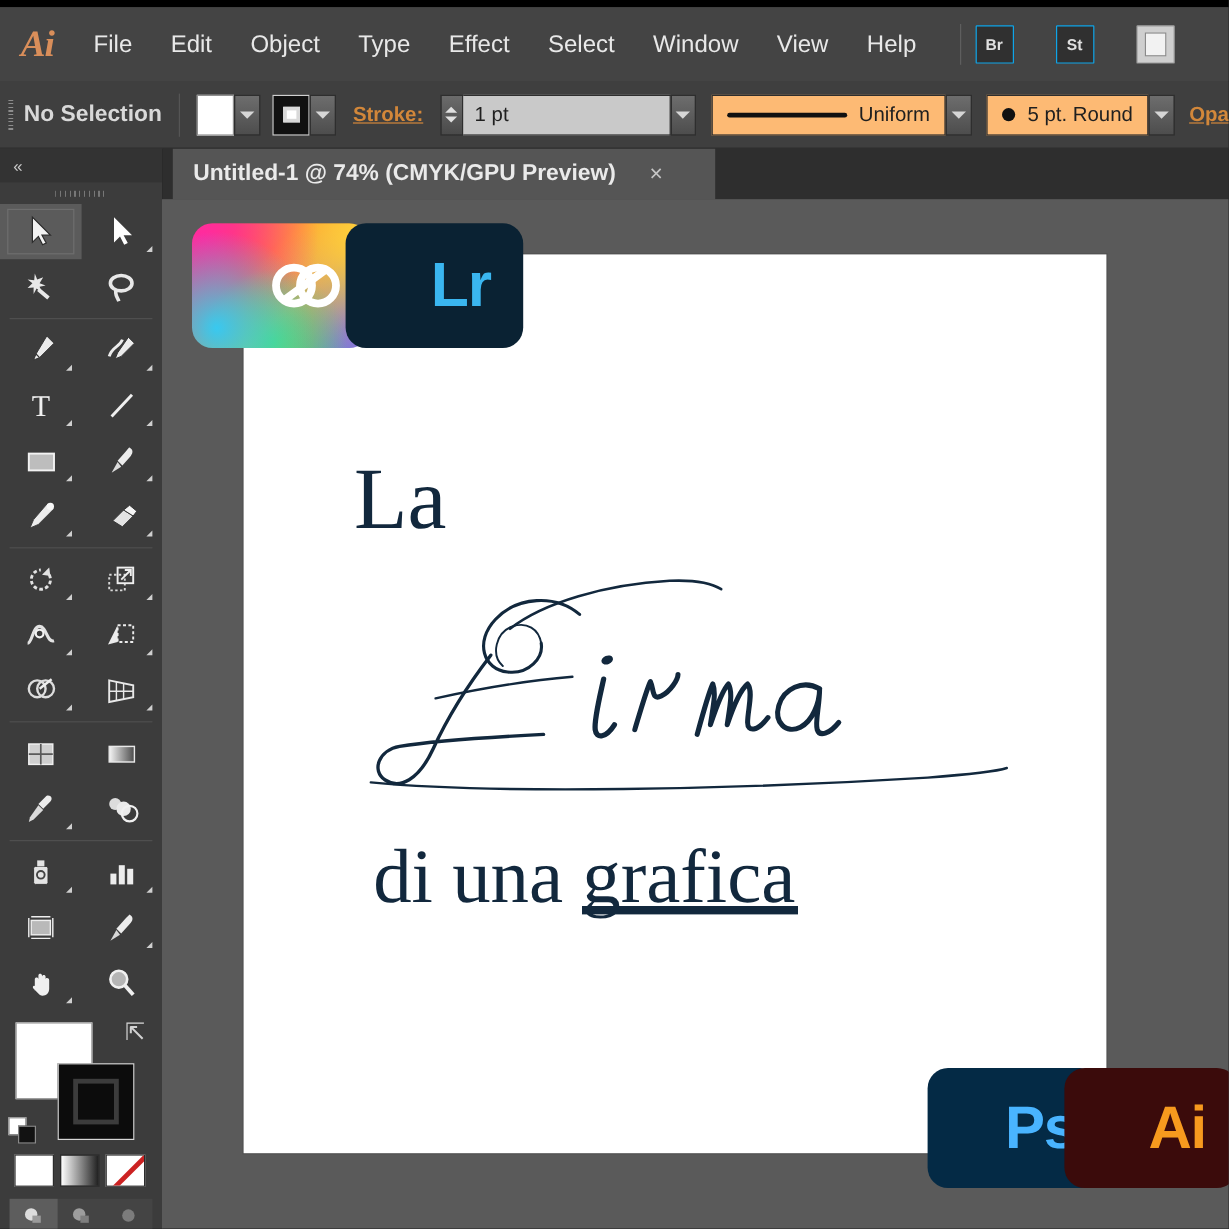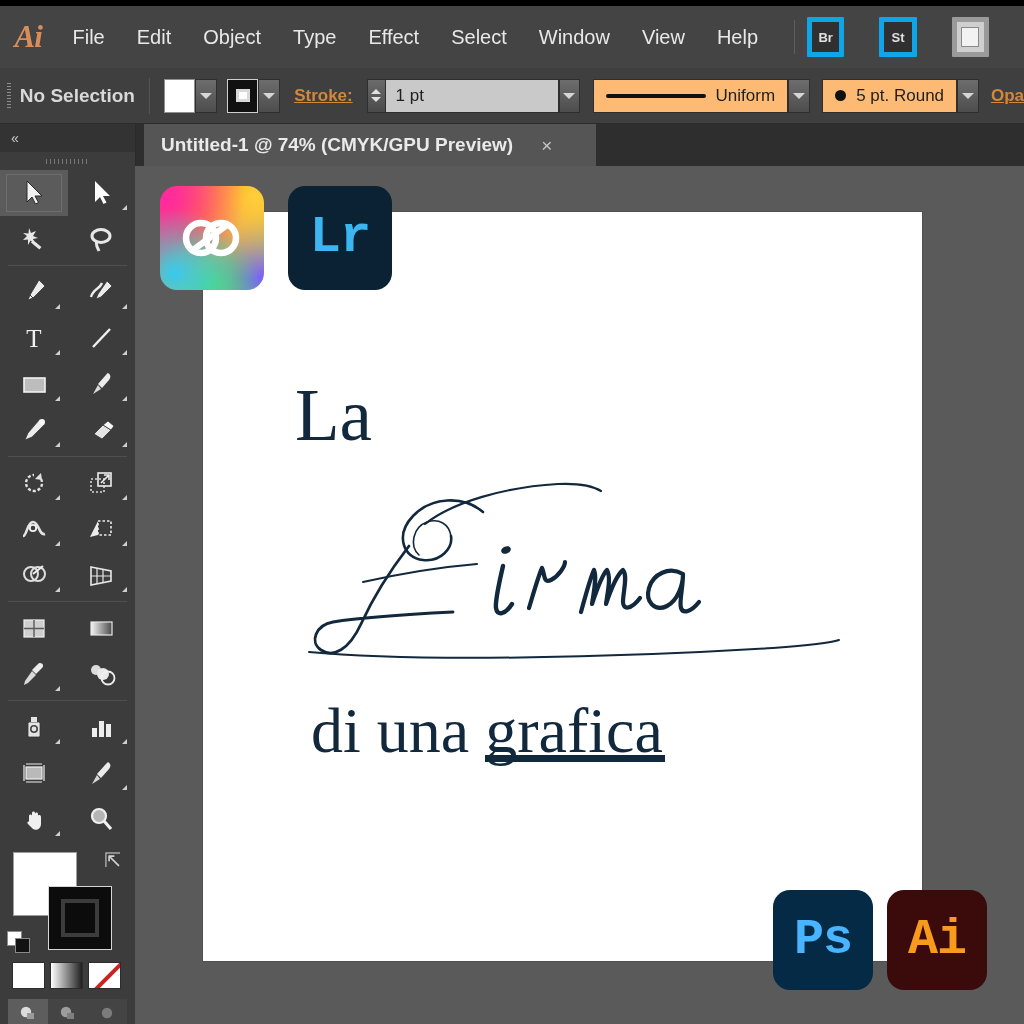--- a/index.html
+++ b/index.html
@@ -22,21 +22,21 @@
     width:62px;height:62px;display:flex;align-items:center;justify-content:center;
     color:#d98e5a;font-size:31px;font-weight:700;font-style:italic;
     font-family:"Liberation Serif",serif;letter-spacing:-1px;
   }
   .menu-items{display:flex;height:62px;}
   .menu-item{
     color:#e8e8e8;font-size:20px;padding:0 16px;line-height:62px;white-space:nowrap;
   }
   .menu-sep{width:1px;height:34px;background:#5e5e5e;margin:0 12px 0 20px;}
   .app-btn{
-    width:30px;height:30px;border:5px solid #0ea5e9;background:#303030;
+    width:30px;height:30px;border:1px solid #0ea5e9;background:#303030;
     display:flex;align-items:center;justify-content:center;
     color:#e0e0e0;font-size:13px;font-weight:700;margin-right:35px;border-radius:1px;
   }
   .app-btn.doc{background:#cfcfcf;border-color:#9a9a9a;}
   .app-btn.doc i{display:block;width:16px;height:18px;background:#f2f2f2;border:1px solid #8a8a8a;}
 
   
   .controlbar{
     position:absolute;left:0;top:68px;width:1024px;height:55px;
     background:#3f3f3f;display:flex;align-items:center;
@@ -142,21 +142,21 @@
   .firma-wrap{position:absolute;left:10px;top:250px;width:700px;height:215px;}
   .firma-wrap svg{display:block;}
   .di-una{position:absolute;left:108px;top:487px;font-family:"Liberation Serif",serif;font-size:64px;line-height:1;white-space:nowrap;}
   .di-una .underlined{position:relative;}
   .di-una .underlined::after{
     content:"";position:absolute;left:0;right:-2px;bottom:4px;height:7px;background:#12283d;
   }
 
   
   .appicon{position:absolute;border-radius:17px;display:flex;align-items:center;justify-content:center;
-    font-weight:700;line-height:1;font-family:Liberation Mono, monospace;}
+    font-weight:700;line-height:1;font-family:Liberation Sans, sans-serif;padding-left:44px;}
   .ic-cc{left:160px;top:186px;width:104px;height:104px;
     background:
       radial-gradient(circle at 14% 84%, #38c9f0 0%, rgba(56,201,240,0) 52%),
       radial-gradient(circle at 46% 96%, #4ee06a 0%, rgba(78,224,106,0) 48%),
       radial-gradient(circle at 6% 12%, #ff2aa0 0%, rgba(255,42,160,0) 58%),
       radial-gradient(circle at 92% 10%, #ffcf3a 0%, rgba(255,207,58,0) 62%),
       radial-gradient(circle at 96% 86%, #7a5bff 0%, rgba(122,91,255,0) 58%),
       linear-gradient(135deg,#ff3d6e 0%,#ff6a2a 35%,#ffb020 60%,#6ddc5a 85%);
     position:absolute;}
   .ic-lr{position:absolute;left:288px;top:186px;width:104px;height:104px;background:#0a2233;

